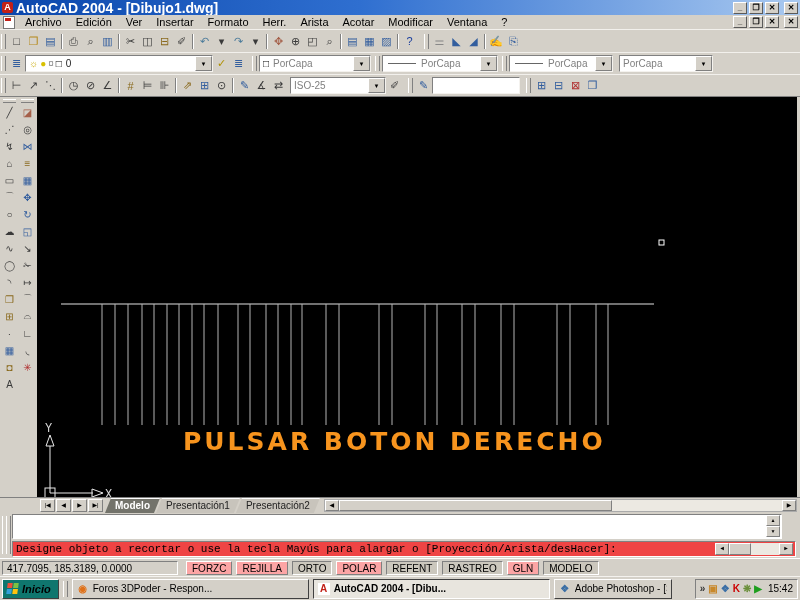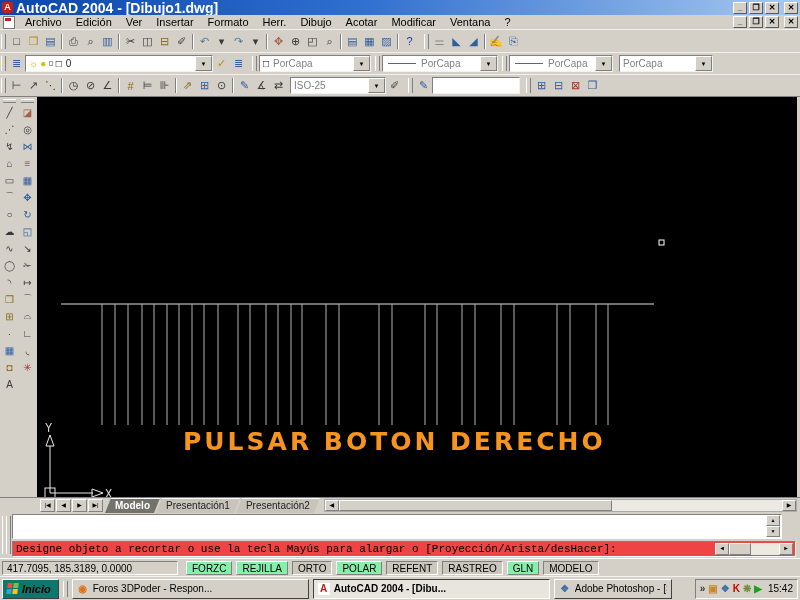--- a/index.html
+++ b/index.html
@@ -82,21 +82,21 @@
   .minihscroll{position:absolute;right:2px;top:1px;display:flex;height:12px;}
   .minihscroll .scrollbtn{height:12px;line-height:10px;}
   .minihscroll .mthumb{width:22px;height:12px;background:#d4d0c8;border:1px solid;border-color:#fff #808080 #808080 #fff;box-sizing:border-box;}
   .mgap{width:28px;height:12px;background:#ece9e2;}
   
   .statusbar{position:absolute;left:0;top:558px;right:0;height:18px;background:#d4d0c8;
     display:flex;align-items:center;border-top:1px solid #fff;box-sizing:border-box;}
   .coords{width:176px;height:14px;margin-left:2px;background:#d4d0c8;border:1px solid;
     border-color:#808080 #fff #fff #808080;font-size:10px;line-height:13px;padding-left:4px;box-sizing:border-box;}
   .toggles{display:flex;align-items:center;margin-left:8px;gap:4px;}
-  .toggle{height:14px;line-height:13px;padding:0 5px;font-size:10px;background:#86efac;
+  .toggle{height:14px;line-height:13px;padding:0 5px;font-size:10px;background:#fca5a5;
     border:1px solid;border-color:#fff #808080 #808080 #fff;box-sizing:border-box;}
   .toggle.pressed{border-color:#808080 #fff #fff #808080;background:#cbc7bd;}
   
   .taskbar{position:absolute;left:0;top:576px;right:0;height:24px;background:#d4d0c8;
     border-top:1px solid #f4f2ee;display:flex;align-items:center;padding:0 2px;box-sizing:border-box;}
   .startbtn{height:20px;display:flex;align-items:center;gap:4px;padding:0 7px 0 4px;background:#0f766e;
     border:1px solid;border-color:#fff #404040 #404040 #fff;font-weight:bold;font-style:italic;font-size:11px;box-sizing:border-box;}
   .flag{display:grid;grid-template-columns:5px 5px;grid-template-rows:5px 5px;gap:1px;transform:skewX(-8deg);}
   .flag i{display:block;}
   .tgrip{width:3px;height:16px;border-left:1px solid #fff;border-right:1px solid #808080;margin:0 4px;}
@@ -130,21 +130,21 @@
 
   <div class="menubar">
     <span class="docicon"></span>
     <span class="menu-items">
         <span class="menu-item">Archivo</span>
         <span class="menu-item">Edición</span>
         <span class="menu-item">Ver</span>
         <span class="menu-item">Insertar</span>
         <span class="menu-item">Formato</span>
         <span class="menu-item">Herr.</span>
-        <span class="menu-item">Dibujo</span>
+        <span class="menu-item">Arista</span>
         <span class="menu-item">Acotar</span>
         <span class="menu-item">Modificar</span>
         <span class="menu-item">Ventana</span>
         <span class="menu-item">?</span>
       </span>
     <span class="winbtns">
         <span class="winbtn">_</span>
         <span class="winbtn">❐</span>
         <span class="winbtn">✕</span>
         <span class="winbtn" style="margin-left: 3px;">✕</span>

